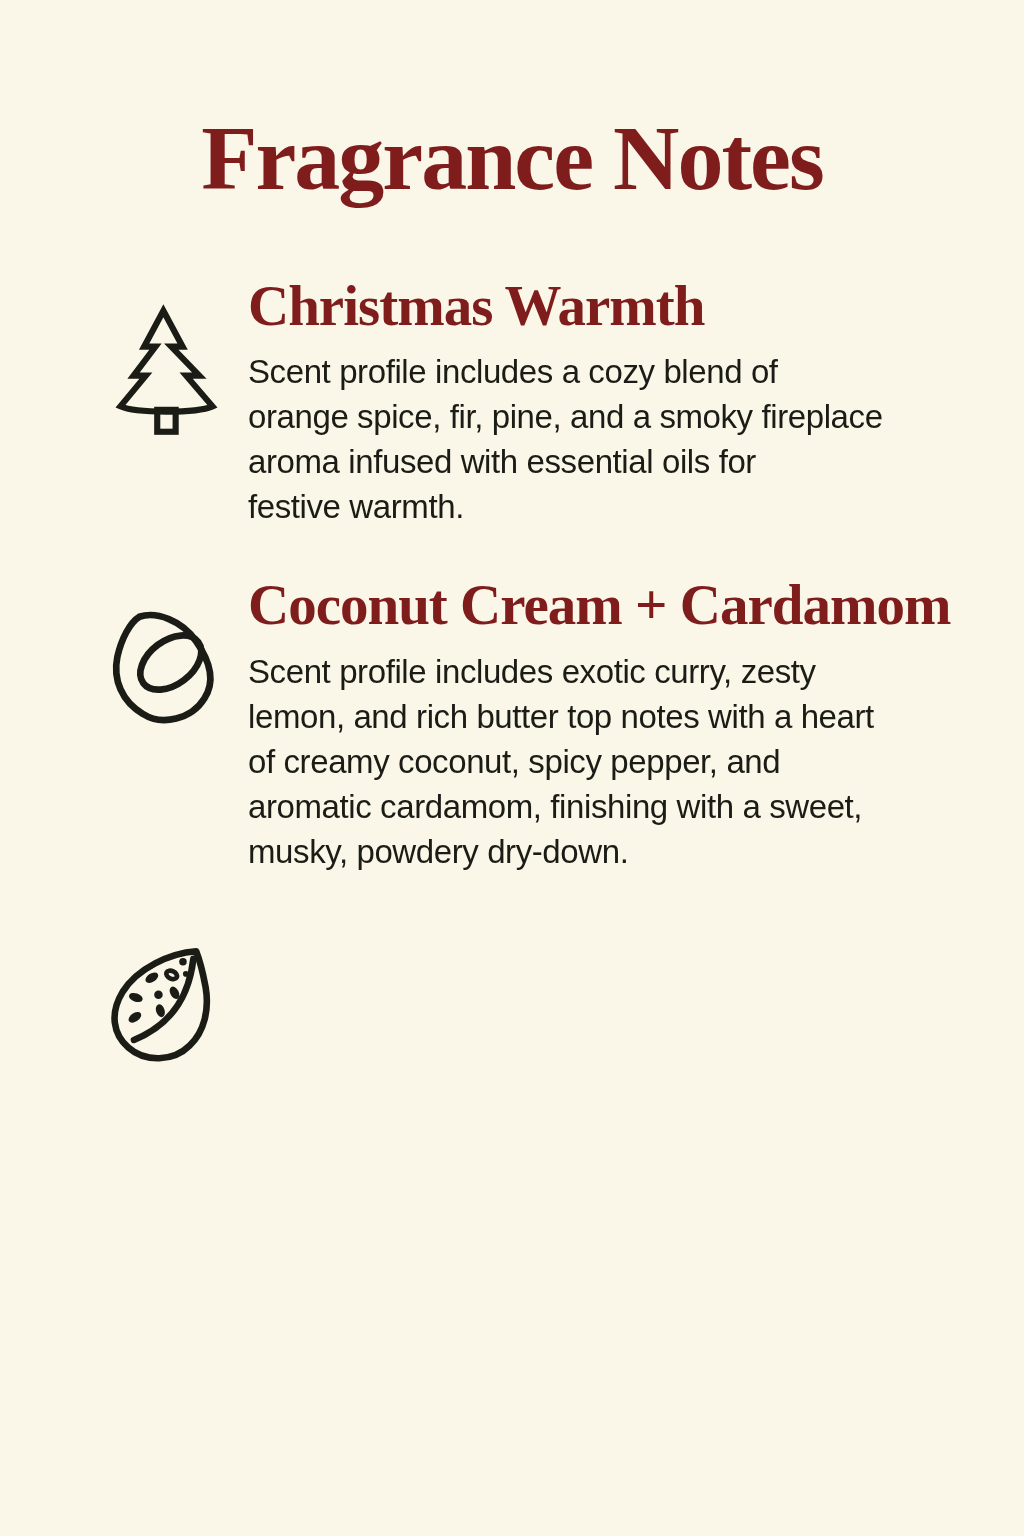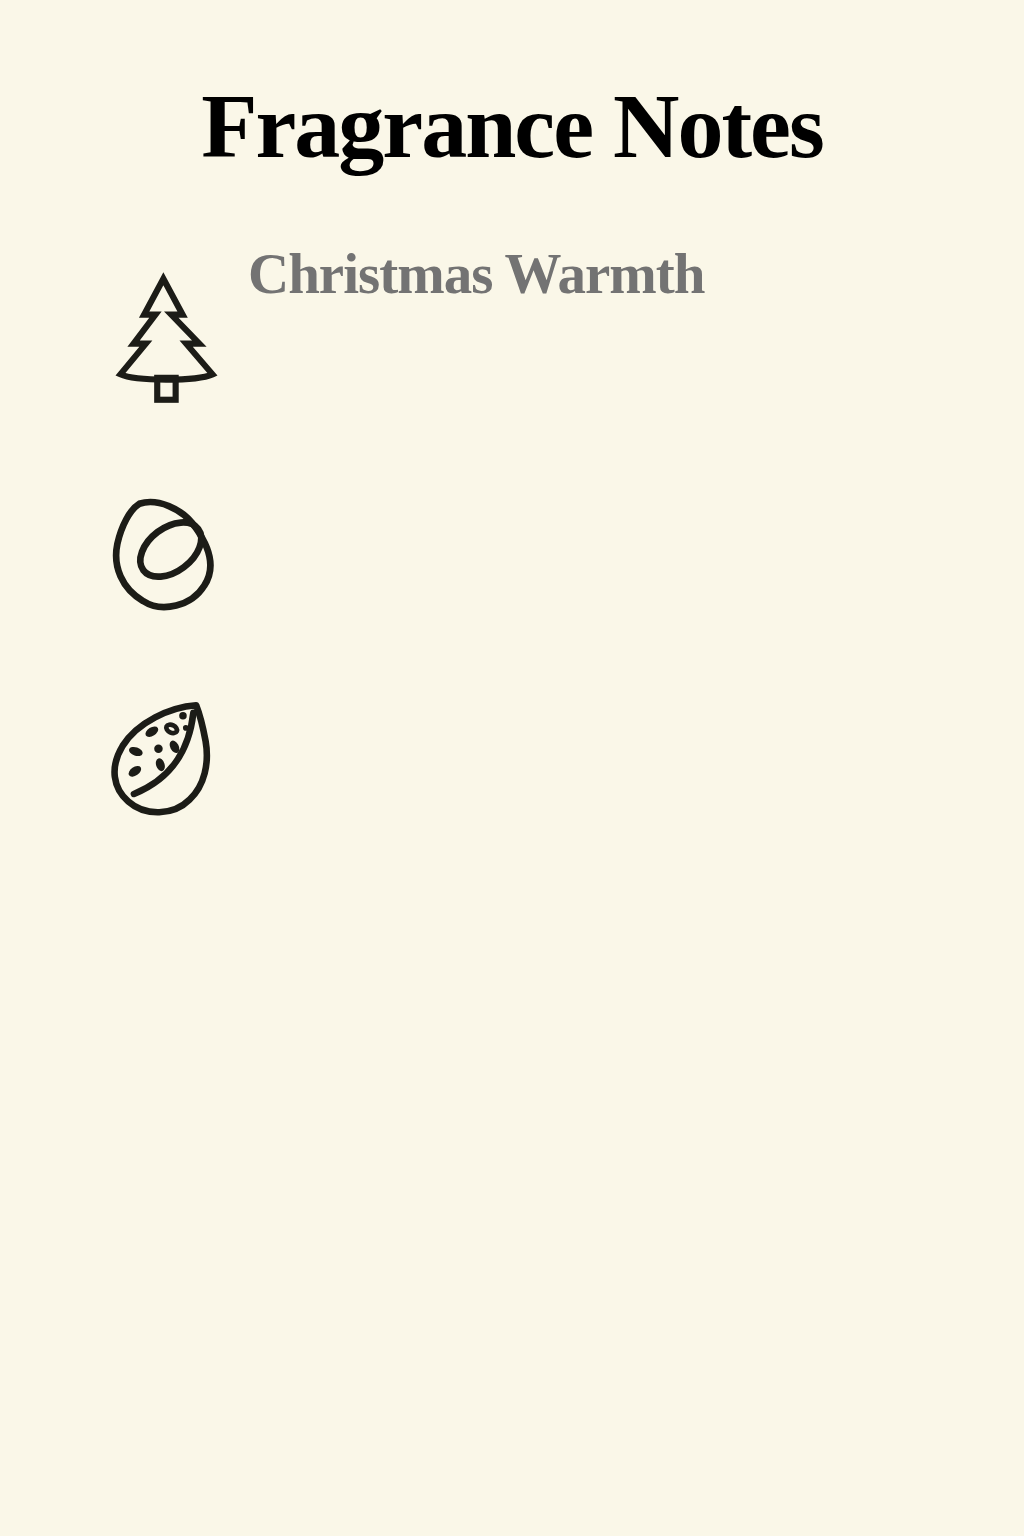--- a/index.html
+++ b/index.html
@@ -10,28 +10,28 @@
   }
   .page {
     position:relative;
     width:1024px;
     height:1536px;
     background:#FAF7E8;
     color:#1C1C17;
     overflow:hidden;
   }
   .page-title {
-    padding-top:80px;
+    padding-top:112px;
     text-align:center;
     font-family:"Liberation Serif", serif;
     font-size:92px;
     font-weight:700;
     letter-spacing:-2px;
     line-height:1.0;
-    color:#000000;
+    color:#7f1d1d;
   }
   .sections {
     margin-top:72px;
   }
   .section {
     display:grid;
     grid-template-columns:164px auto;
     padding-left:84px;
     margin-bottom:46px;
   }
@@ -44,21 +44,21 @@
   .pad-tree    { padding-top:22px; }
   .pad-coconut { padding-top:32px; }
   .pad-fruit   { padding-top:20px; }
   .section-heading {
     font-family:"Liberation Serif", serif;
     font-size:57px;
     font-weight:600;
     letter-spacing:-1px;
     line-height:1.06;
     margin-bottom:13px;
-    color:#737373;
+    color:#7f1d1d;
   }
   .section-body {
     font-size:33px;
     line-height:45px;
     letter-spacing:-0.4px;
     white-space:pre-line;
     color:#1C1C17;
     max-width:760px;
   }
   .stroke {
@@ -84,34 +84,46 @@
       <div class="icon-cell pad-tree">
         <svg width="114" height="150" viewBox="0 0 130 160" aria-hidden="true">
           <path class="stroke" d="M62 9 L84 50 L71 50 L103 83 L88 83 L118 118
                                    C100 126, 30 126, 13 118
                                    L42 83 L28 83 L53 50 L40 50 Z"></path>
           <rect class="stroke" x="55" y="122" width="21" height="25"></rect>
         </svg>
       </div>
       <div>
         <div class="section-heading">Christmas Warmth</div>
+        <div class="section-body">Scent profile includes a cozy blend of
+orange spice, fir, pine, and a smoky fireplace
+aroma infused with essential oils for
+festive warmth.</div>
       </div>
     </div>
 
     <div class="section">
       <div class="icon-cell pad-coconut">
         <svg width="124" height="134" viewBox="0 0 130 140" aria-hidden="true">
           <path class="stroke stroke-round" d="M37 10
                    C55 4, 82 14, 96 35
                    C111 56, 117 78, 105 96
                    C92 117, 61 125, 41 112
                    C19 99, 9 76, 14 52
                    C18 34, 27 16, 37 10 Z"></path>
           <ellipse class="stroke stroke-round" cx="70" cy="58" rx="36" ry="23" transform="rotate(-37 70 58)"></ellipse>
         </svg>
+      </div>
+      <div>
+        <div class="section-heading">Coconut Cream + Cardamom</div>
+        <div class="section-body">Scent profile includes exotic curry, zesty
+lemon, and rich butter top notes with a heart
+of creamy coconut, spicy pepper, and
+aromatic cardamom, finishing with a sweet,
+musky, powdery dry-down.</div>
       </div>
     </div>
 
     <div class="section">
       <div class="icon-cell pad-fruit">
         <svg width="132" height="132" viewBox="0 0 140 140" aria-hidden="true">
           <path class="stroke stroke-round" d="M102 12
                    C74 14, 40 30, 24 55
                    C10 78, 14 100, 30 114
                    C48 130, 78 129, 95 112

